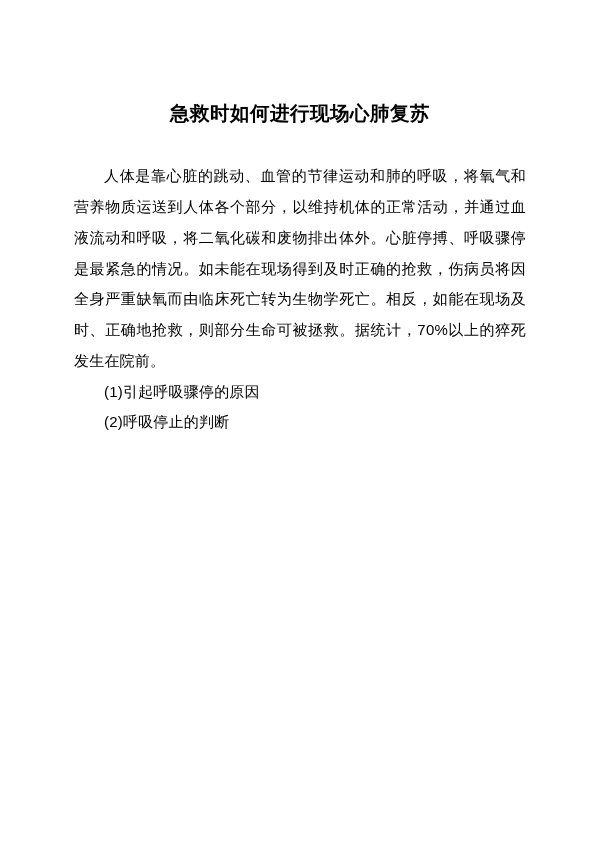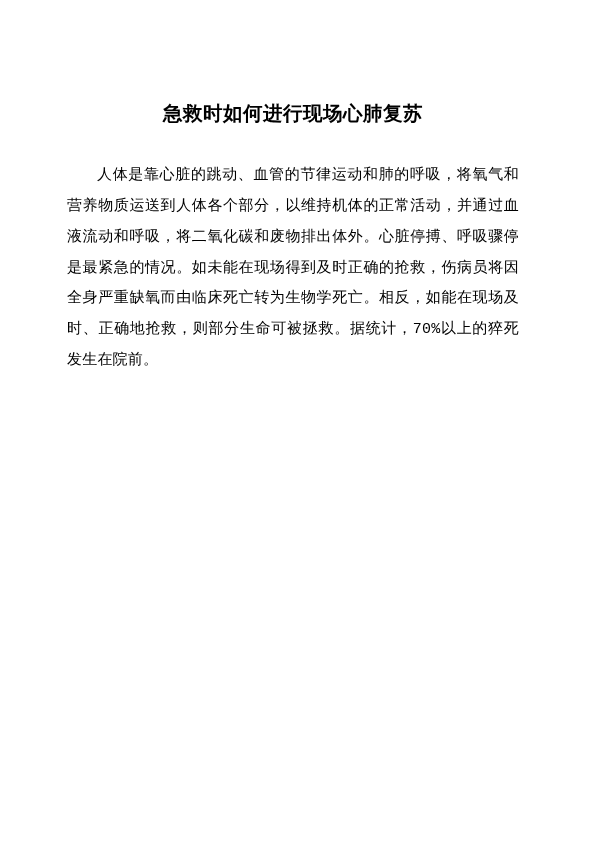--- a/index.html
+++ b/index.html
@@ -17,21 +17,21 @@
   .page {
     position: relative;
     width: 600px;
     height: 850px;
     background: #ffffff;
     box-sizing: border-box;
     padding: 0;
   }
   .page-inner {
     position: absolute;
-    left: 67px;
+    left: 74px;
     top: 0;
     width: 452px;
   }
   .doc-title {
     margin: 0;
     padding: 0;
     font-size: 19.5px;
     font-weight: bold;
     text-align: center;
     letter-spacing: 0.5px;
@@ -42,30 +42,32 @@
   .body-block {
     margin-top: 34px;
   }
   p.para {
     margin: 0 0 0 0;
     padding: 0;
     font-size: 15px;
     line-height: 2.05;
     text-align: justify;
     text-justify: inter-ideograph;
-    font-family: Liberation Mono, monospace;
+    font-family: Liberation Sans, sans-serif;
     letter-spacing: 0.2px;
   }
   p.indent {
     text-indent: 2em;
   }
 </style>
 </head>
 <body>
 
 <div class="page">
   <div class="page-inner">
     <h1 class="doc-title">急救时如何进行现场心肺复苏</h1>
     <div class="body-block">
       <p class="para indent">人体是靠心脏的跳动、血管的节律运动和肺的呼吸，将氧气和营养物质运送到人体各个部分，以维持机体的正常活动，并通过血液流动和呼吸，将二氧化碳和废物排出体外。心脏停搏、呼吸骤停是最紧急的情况。如未能在现场得到及时正确的抢救，伤病员将因全身严重缺氧而由临床死亡转为生物学死亡。相反，如能在现场及时、正确地抢救，则部分生命可被拯救。据统计，70%以上的猝死发生在院前。</p>
+      <p class="para indent">(1)引起呼吸骤停的原因</p>
+      <p class="para indent">(2)呼吸停止的判断</p>
     </div>
   </div>
 </div>
 
 </body></html>

